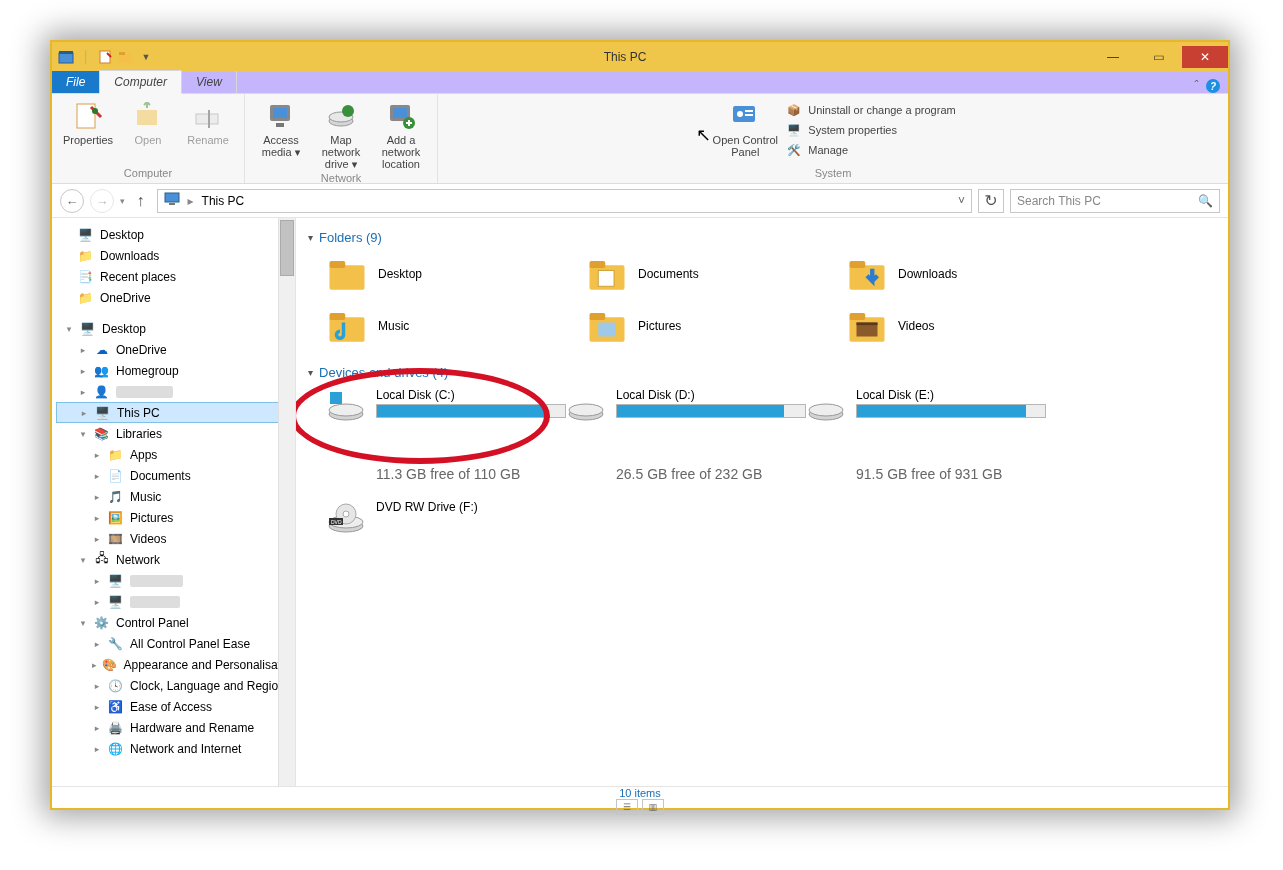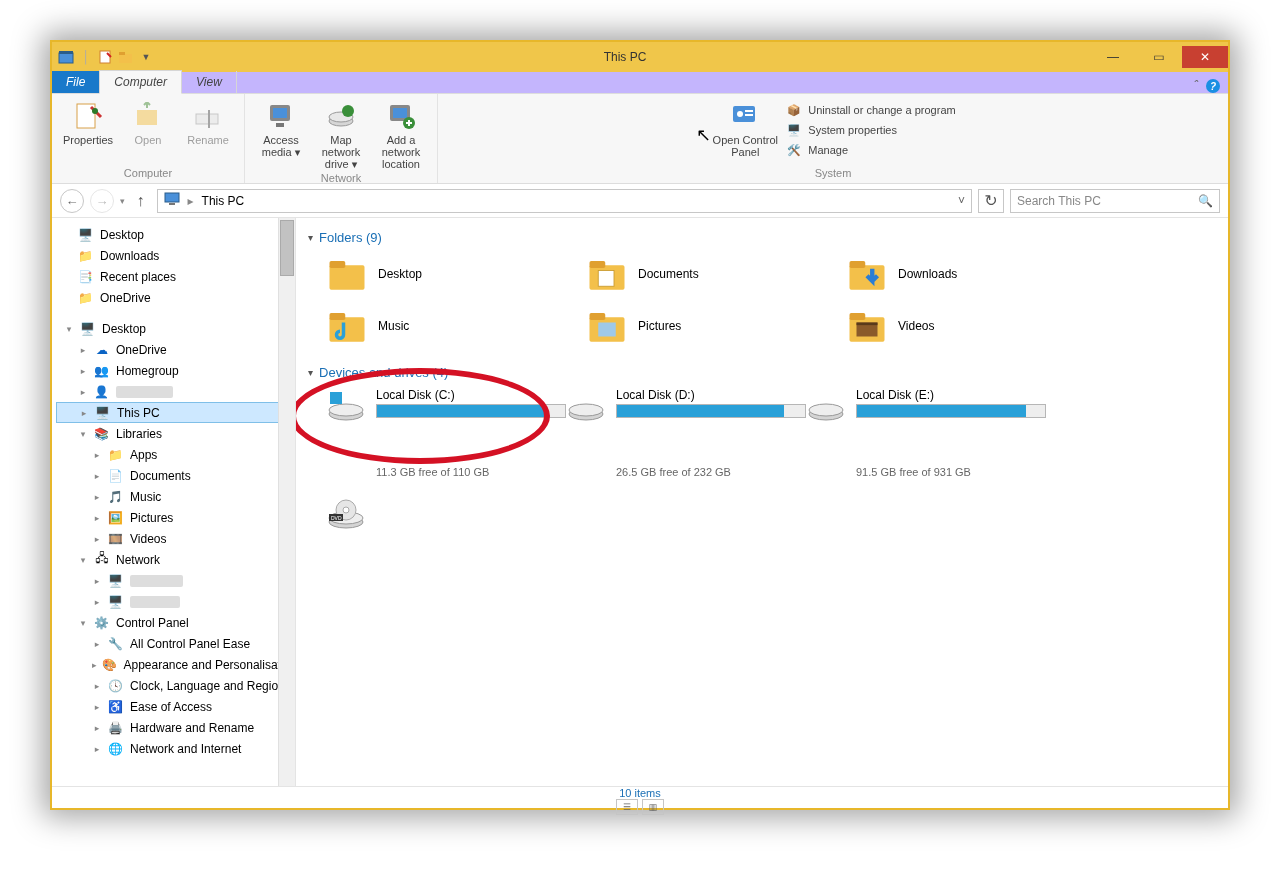--- a/index.html
+++ b/index.html
@@ -68,21 +68,21 @@
   .folders{display:flex;flex-wrap:wrap;gap:10px 30px;margin-left:18px;margin-bottom:18px;}
   .fold{display:flex;align-items:center;gap:10px;width:230px;}
   .fold svg{width:42px;height:42px;}
 
   .drives-row{display:flex;margin-left:18px;flex-wrap:wrap;}
   .drive{display:flex;gap:10px;width:240px;}
   .drv-ic{width:40px;height:36px;display:flex;align-items:center;justify-content:center;}
   .drv-info{flex:1;}
   .bar{width:190px;height:14px;border:1px solid #b6b6b6;background:#eee;margin:2px 0;position:relative;}
   .bar .fill{position:absolute;left:0;top:0;bottom:0;background:#29a0d8;}
-  .drv-sub{color:#666;font-size:11px;margin-top:48px;}
+  .drv-sub{color:#666;font-size:14px;margin-top:48px;}
 
   .redoval{position:absolute;border:6px solid #d41124;border-radius:50%/50%;width:260px;height:96px;pointer-events:none;}
 
   .status { height:22px; border-top:1px solid #e4e4e4; display:flex; align-items:center; justify-content:space-between; padding:0 10px; font-size:11px; color:#1a6fb5;flex-direction:column;}
   .viewtoggles{display:flex;gap:4px;}
   .vt{width:22px;height:16px;border:1px solid #c5c5c5;display:flex;align-items:center;justify-content:center;color:#666;font-size:9px;}
 
   .cursor{position:absolute;left:644px;top:82px;font-size:18px;color:#000;pointer-events:none;}
 
   
@@ -508,20 +508,23 @@
           <div class="drv-ic">
             <svg width="40" height="36">
                 <ellipse cx="20" cy="26" rx="17" ry="6" fill="#d4d4d4" stroke="#999"></ellipse>
                 <ellipse cx="20" cy="22" rx="17" ry="6" fill="#eee" stroke="#999"></ellipse>
                 <circle cx="20" cy="14" r="10" fill="#e6e6e6" stroke="#aaa"></circle>
                 <circle cx="20" cy="14" r="3" fill="#fff" stroke="#aaa"></circle>
                 <rect x="3" y="18" width="14" height="7" fill="#333"></rect>
                 <text x="5" y="24" fill="#fff" font-size="5">DVD</text>
               </svg>
           </div>
+          <div class="drv-info">
+            <div>DVD RW Drive (F:)</div>
+          </div>
         </div>
       </div>
 
       <div class="redoval" style="left:-6px; top:150px;"></div>
     </div>
   </div>
 
   <div class="status">
     <span>10 items</span>
     <div class="viewtoggles">

